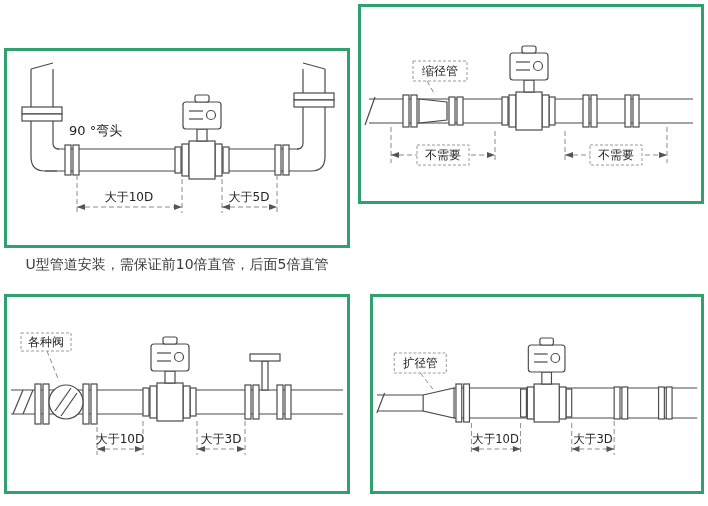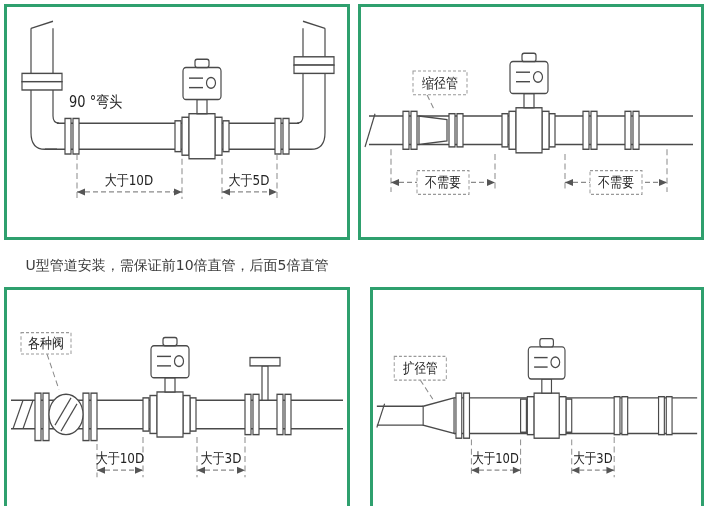--- a/index.html
+++ b/index.html
@@ -10,47 +10,47 @@
     display:grid;
     grid-template-columns:1fr 1fr;
     column-gap:8px; row-gap:12px;
     font-family:"DejaVu Sans",sans-serif;
     background:#fff;
   }
   .cell { display:flex; flex-direction:column; }
   .frame {
     box-sizing:border-box;
     border:3px solid #2fa06e;
-    height:236px;
+    height:200px;
     background:#fff;
     text-decoration:underline;
   }
   .frame svg { display:block; width:100%; height:100%; }
   .caption {
     text-align:center;
     font-size:14px;
     color:#3c3c3c;
-    padding-top:16px;
+    padding-top:7px;
     line-height:1.35;
   }
   .s   { fill:#fff; stroke:#4a4a4a; stroke-width:1.2; }
   .ln  { fill:none; stroke:#4a4a4a; stroke-width:1.2; }
   .dim { fill:none; stroke:#8a8a8a; stroke-width:1; stroke-dasharray:5 3; }
   .arr { fill:#555; stroke:none; }
   .lblbox { fill:#fff; stroke:#999; stroke-width:1; stroke-dasharray:3 2; }
   text.dtext { font-family:"DejaVu Sans",sans-serif; font-size:12px; fill:#222; }
   text.big { font-size:13px; }
 </style>
 </head>
 <body>
 
 <div class="page">
 
   <div class="cell">
-    <div class="frame" style="border-color: rgb(47, 160, 110);">
+    <div class="frame" style="border-color: rgb(47, 160, 110); margin-top: 44px;">
       <svg viewBox="0 0 340 194" preserveAspectRatio="none">
         <g>
           <path class="ln" d="M24,18 L24,106 Q24,120 38,120 L50,120"></path>
           <path class="ln" d="M46,18 L46,92 Q46,98 52,98"></path>
           <line class="ln" x1="24" y1="18" x2="46" y2="12"></line>
           <rect class="s" x="15" y="56" width="40" height="7"></rect>
           <rect class="s" x="15" y="63" width="40" height="7"></rect>
         </g>
         <g>
           <line class="ln" x1="50" y1="98" x2="292" y2="98"></line>

